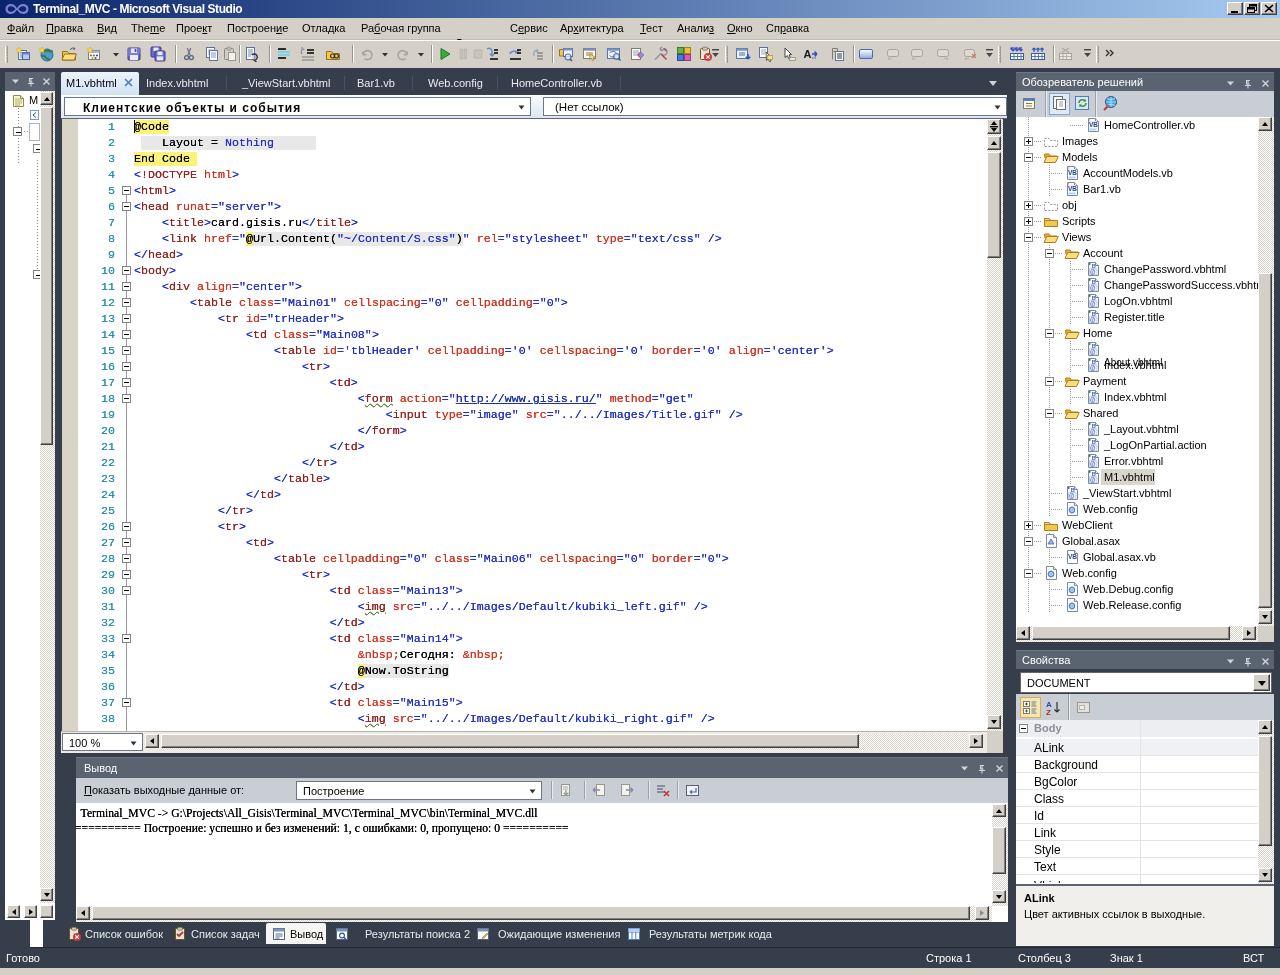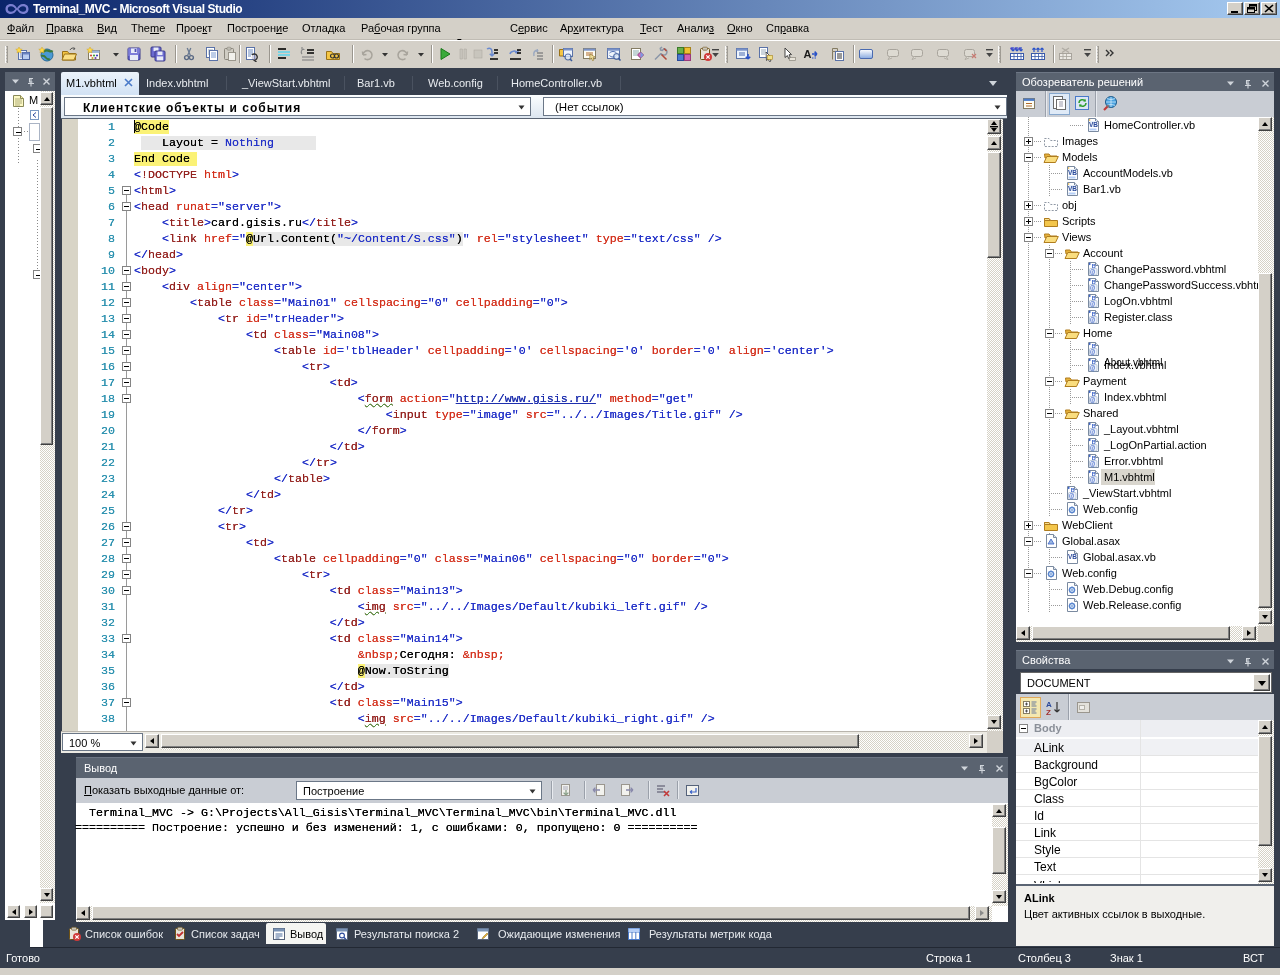--- a/index.html
+++ b/index.html
@@ -10,21 +10,21 @@
 .ce{color:#94221f}
 .ca{color:#d4321e}
 .cv{color:#2231c8}
 .cy{background:#fbf276;color:#000}
 .cg{background:#e8e8e8;color:#000}
 .cvg{background:#e8e8e8;color:#2231c8}
 .curl{color:#1d2fae;text-decoration:underline}
 .csq{color:#94221f;text-decoration:underline wavy #3aa03a;text-decoration-thickness:1px;text-underline-offset:1px}
 .hdrtxt{color:#fff;font-size:11px}
 .wt{color:#e8ebef;font-size:11px}
-.mono{font-family:Liberation Mono, monospace;text-shadow:0 0 0.55px currentColor}
+.mono{font-family:Liberation Serif, serif;text-shadow:0 0 0.55px currentColor}
 </style></head><body>
 <div class="ab" style="left:0;top:0;width:1280px;height:18px;background:linear-gradient(to right,#0a246a,#a6caf0)">
     <div style="position:absolute;left:5px;top:3px;width:24px;height:12px;">
       <svg width="24" height="12" viewBox="0 0 24 12" style="">
         <path d="M6 1 C2 1 0.5 3.5 0.5 6 C0.5 8.5 2 11 6 11 C9 11 10.5 9 12 6.8 C13.5 9 15 11 18 11 C22 11 23.5 8.5 23.5 6 C23.5 3.5 22 1 18 1 C15 1 13.5 3 12 5.2 C10.5 3 9 1 6 1 Z M6 3.2 C8 3.2 9.3 4.6 10.6 6 C9.3 7.4 8 8.8 6 8.8 C3.8 8.8 2.8 7.4 2.8 6 C2.8 4.6 3.8 3.2 6 3.2 Z M18 3.2 C20.2 3.2 21.2 4.6 21.2 6 C21.2 7.4 20.2 8.8 18 8.8 C16 8.8 14.7 7.4 13.4 6 C14.7 4.6 16 3.2 18 3.2 Z" fill="#7b7fd0"></path>
       </svg>
     </div>
     <div class="ab" style="left:33px;top:2px;font-size:12px;font-weight:bold;letter-spacing:-0.45px;color:#fff">Terminal_MVC - Microsoft Visual Studio</div>
     <div style="position:absolute;left:1227px;top:2px;width:16px;height:13px;background:#d4d0c8;border-top:1px solid #fff;border-left:1px solid #fff;border-right:1px solid #404040;border-bottom:1px solid #404040;box-shadow:inset -1px -1px 0 #808080;">
       <div class="ab" style="left:3px;top:8px;width:7px;height:2px;background:#000"></div>
@@ -733,21 +733,21 @@
   </div>
 <div class="ab" style="left:290px;top:928px;font-size:11px;color:#000">Вывод</div>
 <div style="position:absolute;left:334px;top:926px;width:16px;height:16px;">
     <svg width="16" height="16" viewBox="0 0 16 16" style="">
       <rect x="2.5" y="2.5" width="11" height="11" fill="#fff" stroke="#55627a"></rect>
       <rect x="2.5" y="2.5" width="11" height="3" fill="#7b93b5"></rect>
       <circle cx="8" cy="9.5" r="2.4" fill="none" stroke="#2b4a9b" stroke-width="1.1"></circle>
       <path d="M9.8 11.3 l2 2" stroke="#2b4a9b" stroke-width="1.3"></path>
     </svg>
   </div>
-<div class="ab wt" style="left:354px;top:928px">Результаты поиска 2</div>
+<div class="ab wt" style="left:365px;top:928px">Результаты поиска 2</div>
 <div style="position:absolute;left:475px;top:926px;width:16px;height:16px;">
     <svg width="16" height="16" viewBox="0 0 16 16" style="">
       <rect x="2.5" y="2.5" width="11" height="11" fill="#fff" stroke="#55627a"></rect>
       <rect x="2.5" y="2.5" width="11" height="3" fill="#7b93b5"></rect>
       <path d="M12 7 l-4 4 -1 2 2-1 4-4z" fill="#e8b33c" stroke="#8a6d1f" stroke-width=".5"></path>
     </svg>
   </div>
 <div class="ab wt" style="left:498px;top:928px">Ожидающие изменения</div>
 <div style="position:absolute;left:626px;top:926px;width:16px;height:16px;">
     <svg width="16" height="16" viewBox="0 0 16 16" style="">
@@ -971,21 +971,21 @@
     <div style="position:absolute;left:69px;top:192px;width:16px;height:16px;">
       <svg width="16" height="16" viewBox="0 0 16 16" style="">
         <path d="M3.5 1.5 h7 l3 3 v10 h-10 z" fill="#fff" stroke="#7a8aa0"></path>
         <path d="M10.5 1.5 v3 h3" fill="#dfe6f0" stroke="#7a8aa0"></path>
         <path d="M4 1.5 l2.2 1.4 -2.2 1.4z" fill="#3a62c8"></path>
         <text x="6.8" y="7" font-size="5.5" font-weight="bold" fill="#3a62c8" font-family="sans-serif">B</text>
         <rect x="4.5" y="7.5" width="7.5" height="6.5" rx="1" fill="#eef2fa" stroke="#8aa0c0" stroke-width=".5"></rect>
         <text x="5.2" y="13" font-size="7.5" fill="#3a62c8" font-family="monospace">@</text>
       </svg>
     </div>
-    <div class="ab" style="left:88px;top:194px;font-size:11px;color:#000;white-space:nowrap">Register.class</div>
+    <div class="ab" style="left:88px;top:194px;font-size:11px;color:#000;white-space:nowrap">Register.title</div>
     <div style="position:absolute;left:33px;top:216px;width:13px;height:1px;background:repeating-linear-gradient(to right,#9a9a9a 0 1px,transparent 1px 2px)"></div>
     <div style="position:absolute;left:29px;top:212px;width:9px;height:9px;background:#fff;border:1px solid #848484">
       <div class="ab" style="left:1px;top:3px;width:5px;height:1px;background:#000"></div>
     </div>
     <div style="position:absolute;left:48px;top:208px;width:16px;height:16px;">
       <svg width="16" height="16" viewBox="0 0 16 16" style="">
         <path d="M1.5 5 h4.5 l1.5 2 h6.5 v2 h-12z" fill="#e8b33c" stroke="#b07d1e"></path>
         <path d="M1 13.5 L3.8 7.5 h11.5 L12.5 13.5 Z" fill="#fadd7e" stroke="#b07d1e"></path>
       </svg>
     </div>

